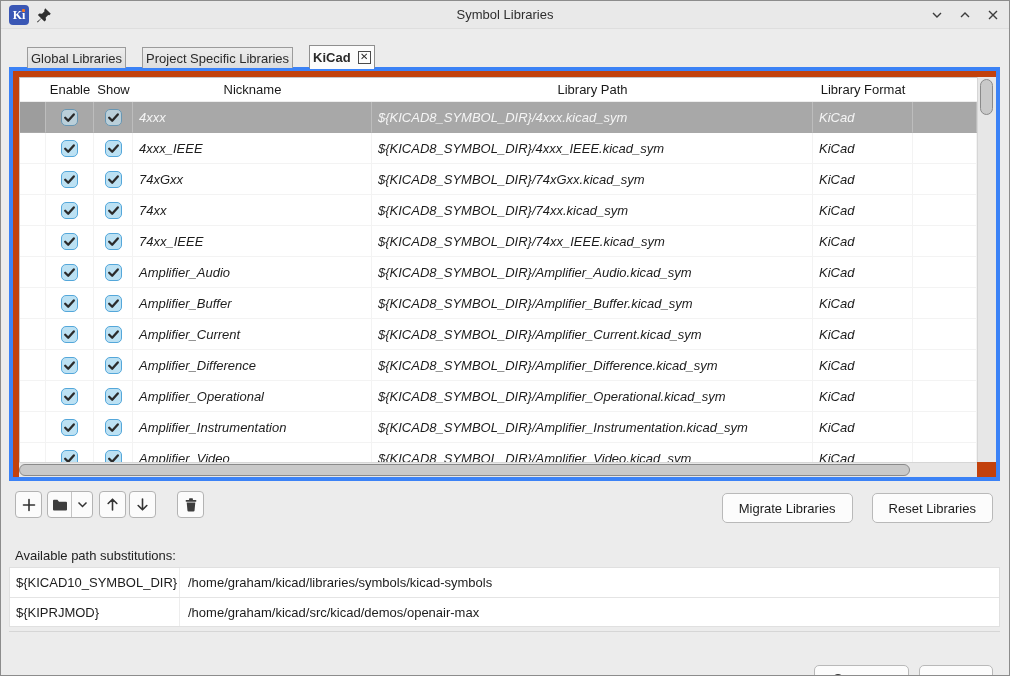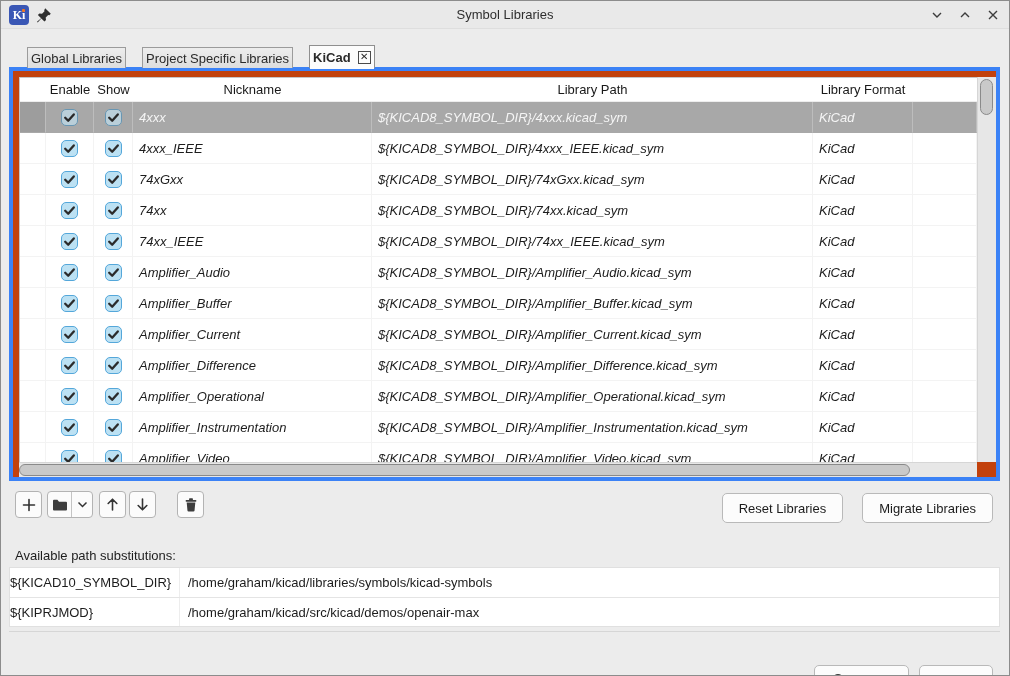--- a/index.html
+++ b/index.html
@@ -55,21 +55,21 @@
   .split-seg.first{border-right:1px solid #c4c4c4;flex:1.2;}
   .sp5{width:5px;}.sp6{width:6px;}.sp3{width:3px;}.sp21{width:21px;}
   .tb-right{position:absolute;top:492px;right:16px;display:flex;gap:19px;}
   .btn{height:30px;padding:0 16px;background:#fcfcfc;border:1px solid #b9b9b9;border-radius:5px;
     display:flex;align-items:center;justify-content:center;gap:7px;color:#1c1c1c;font-size:13px;white-space:nowrap;cursor:default;}
   
   .subst-label{position:absolute;top:547px;left:14px;color:#1d1d1d;}
   .subst{position:absolute;top:566px;left:8px;right:9px;border:1px solid #e0e0e0;background:#fff;}
   .srow{display:grid;grid-template-columns:170px 1fr;height:29px;}
   .srow + .srow{border-top:1px solid #e4e4e4;}
-  .scell{display:flex;align-items:center;border-right:1px solid #ededed;white-space:nowrap;overflow:hidden;}
+  .scell{display:flex;align-items:center;padding-left:6px;border-right:1px solid #ededed;white-space:nowrap;overflow:hidden;}
   .scell:last-child{border-right:none;padding-left:8px;}
   
   .divider{position:absolute;top:630px;left:8px;right:9px;height:1px;background:#d6d6d6;}
   .footer{position:absolute;top:640px;right:16px;display:flex;gap:10px;margin-top:24px;}
   svg{display:block;}
 </style>
 </head>
 <body>
 
 <div class="window">
@@ -458,22 +458,22 @@
     <div class="tbtn">
       <svg width="16" height="16" viewBox="0 0 16 16">
           <rect x="6" y="1.2" width="4" height="2" rx="0.9" fill="#3d3d3d"></rect>
           <rect x="2.6" y="3" width="10.8" height="1.7" rx="0.8" fill="#3d3d3d"></rect>
           <path d="M3.7 5.6 h8.6 l-.75 7.8 a1.1 1.1 0 0 1 -1.1 1 H5.55 a1.1 1.1 0 0 1 -1.1-1 z" fill="#3d3d3d"></path>
         </svg>
     </div>
   </div>
 
   <div class="tb-right">
+    <div class="btn">Migrate Libraries</div>
     <div class="btn">Reset Libraries</div>
-    <div class="btn">Migrate Libraries</div>
   </div>
 
   <div class="subst-label">Available path substitutions:</div>
   <div class="subst" id="subst-host">
     <div class="srow">
       <div class="scell">${KICAD10_SYMBOL_DIR}</div>
       <div class="scell">/home/graham/kicad/libraries/symbols/kicad-symbols</div>
     </div>
 
     <div class="srow">

